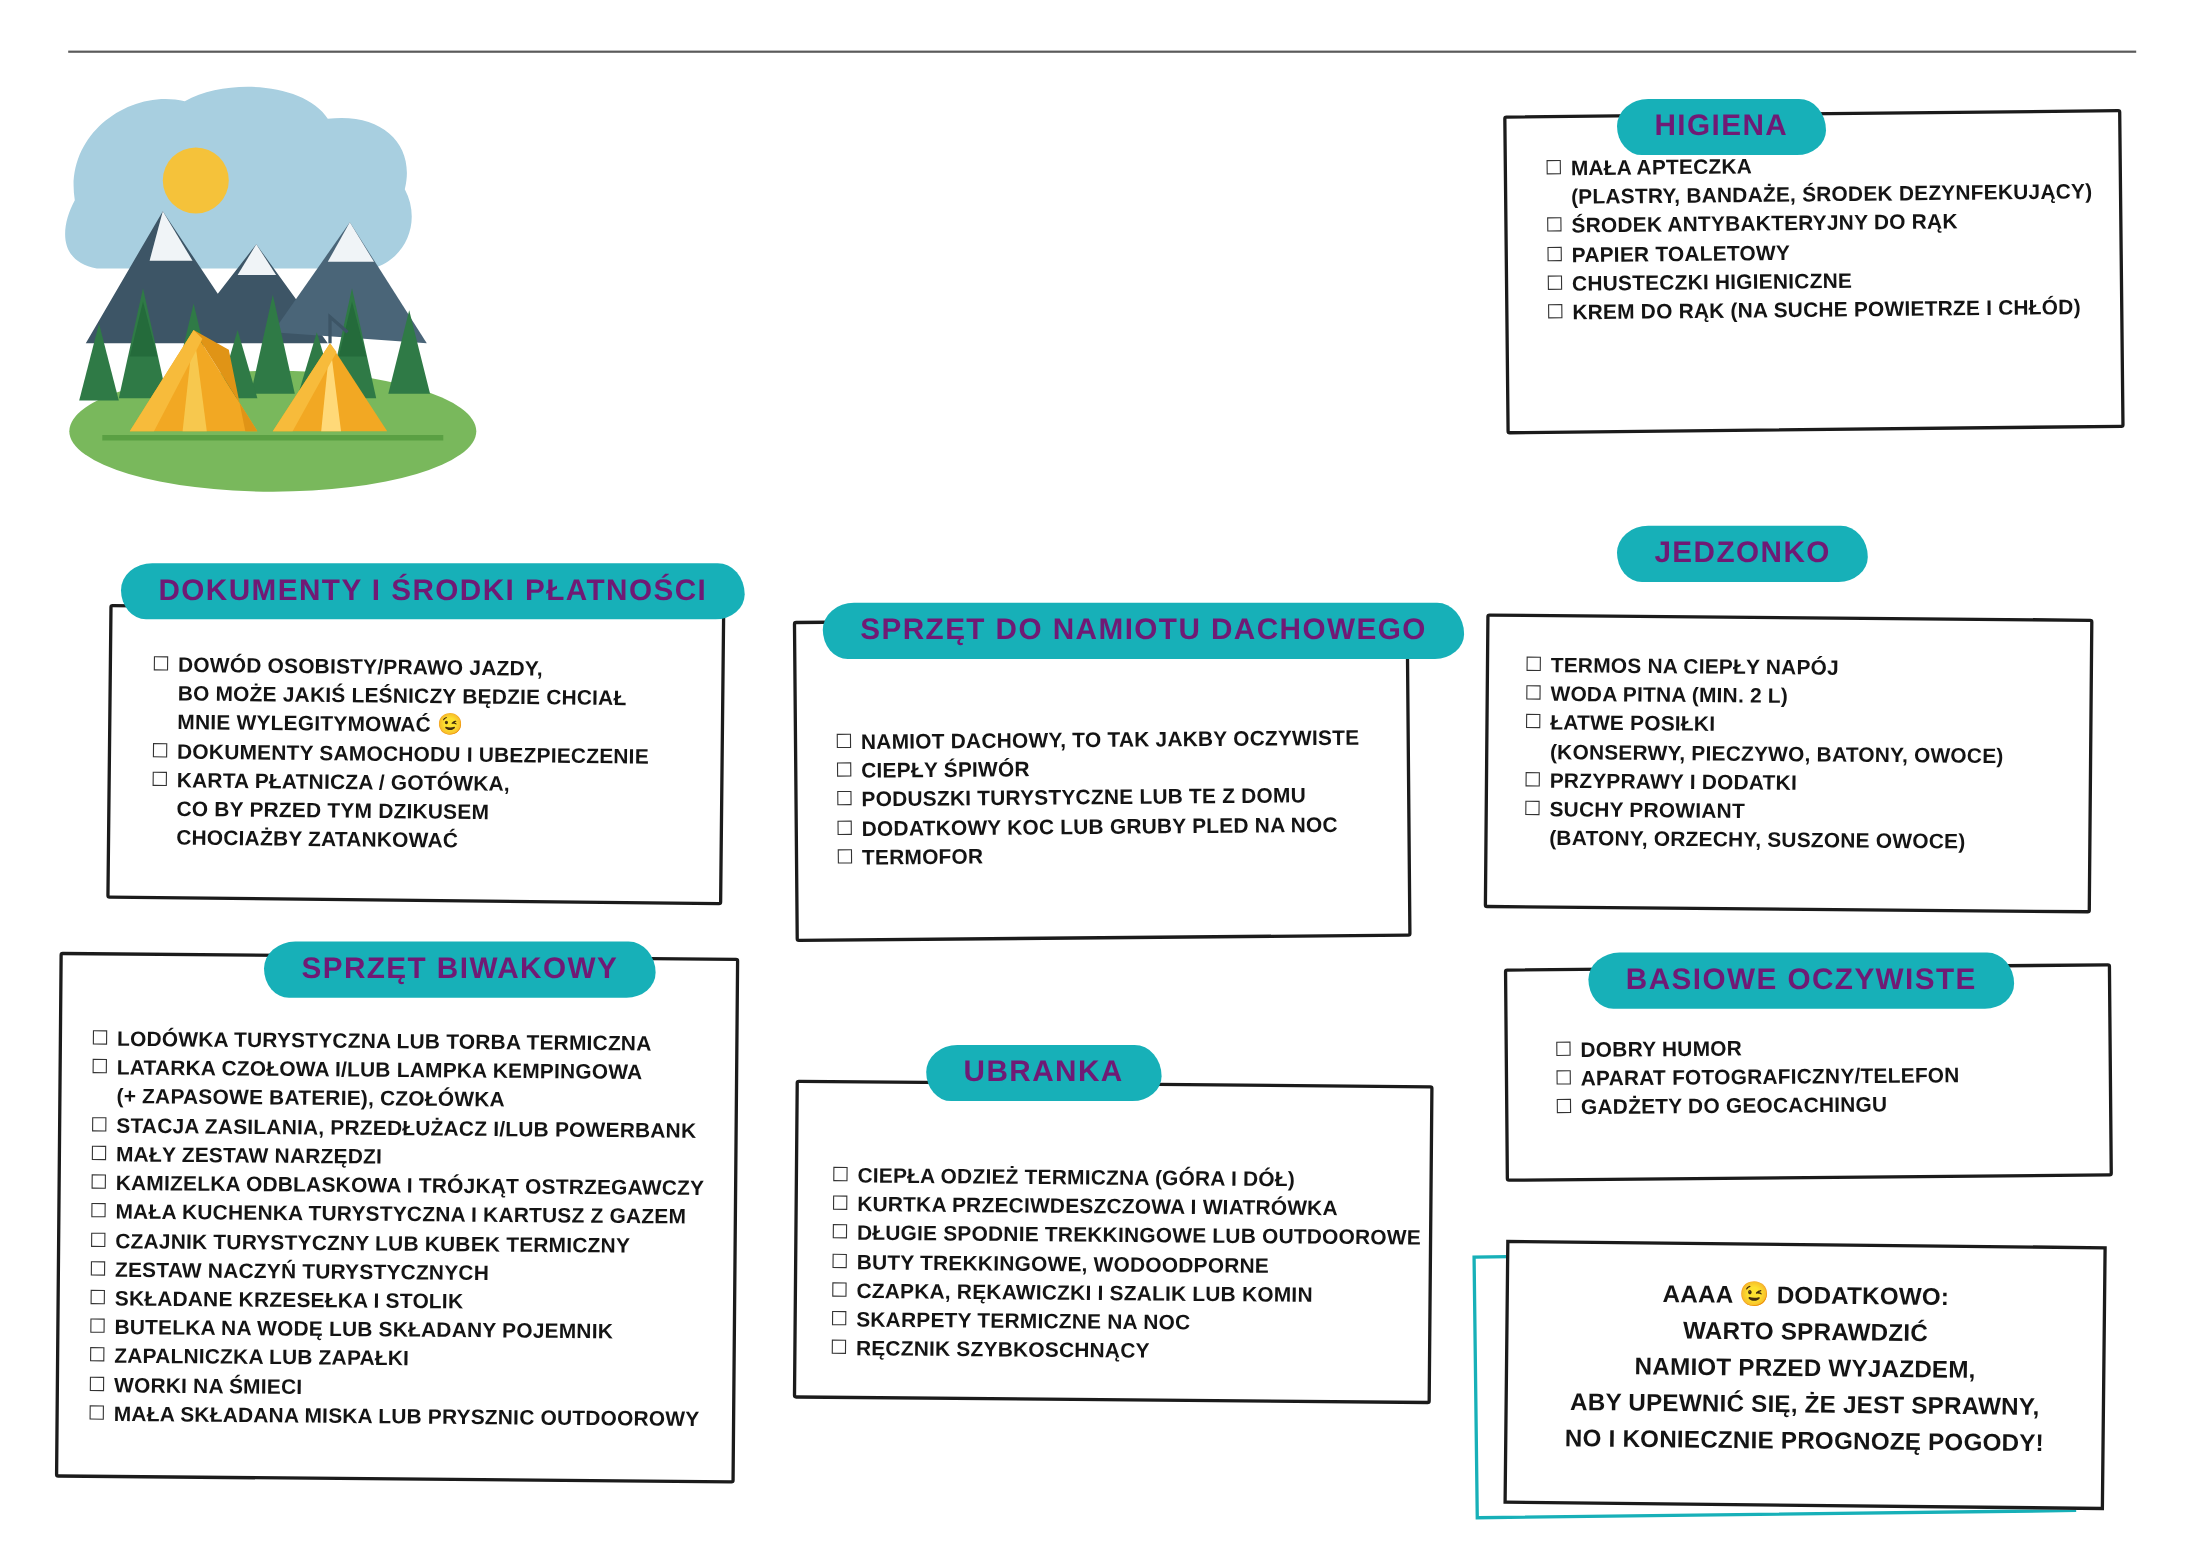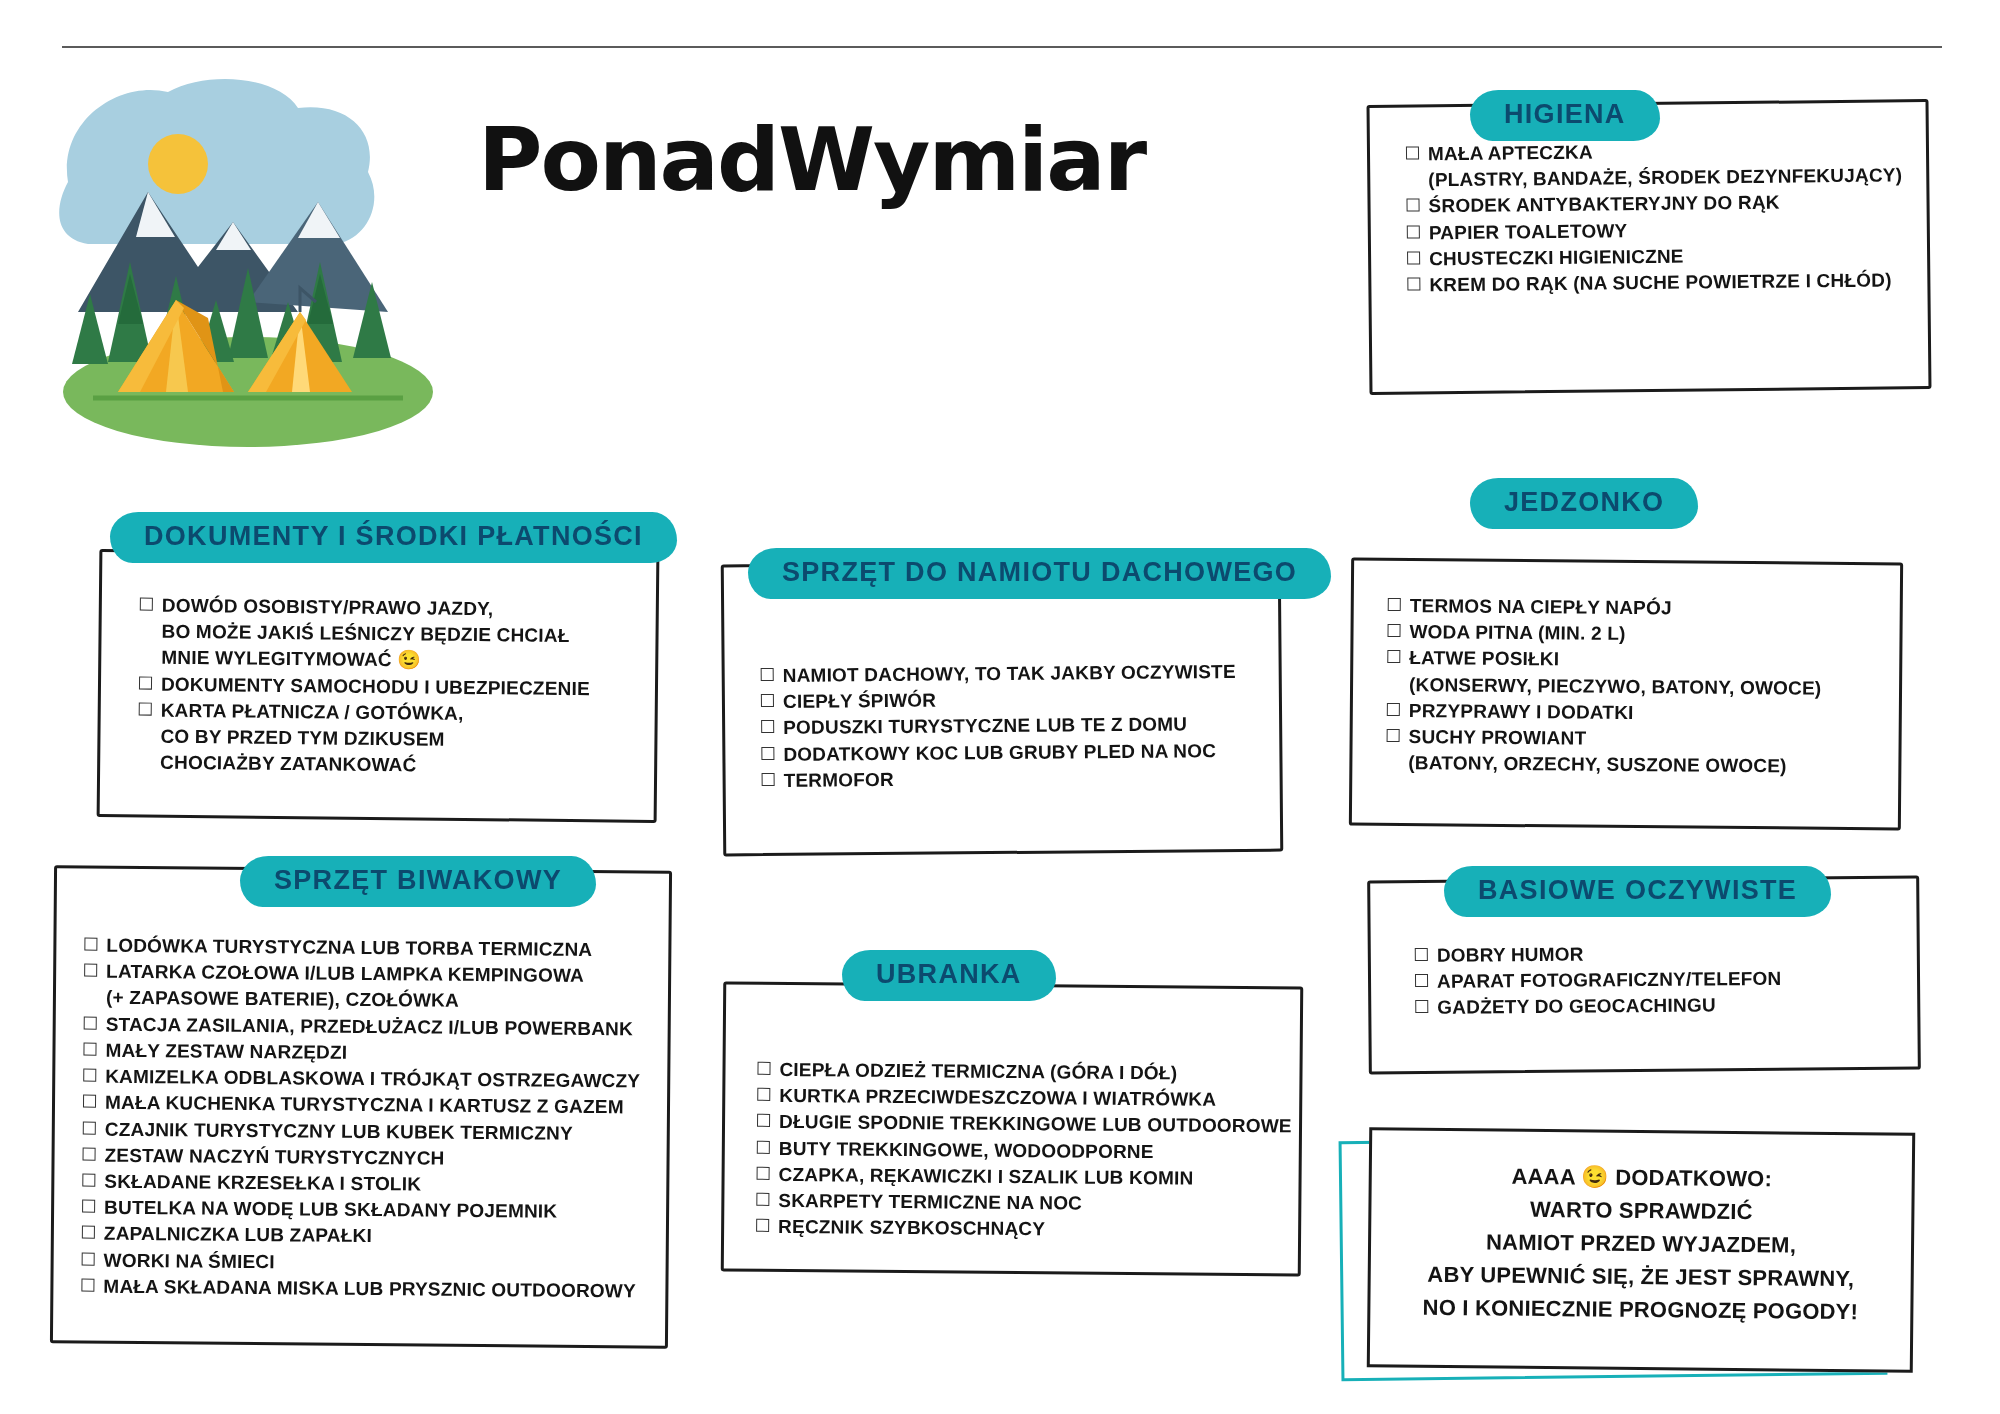--- a/index.html
+++ b/index.html
@@ -104,21 +104,21 @@
   }
   .box .items li .cont {
     display: inline-block;
     padding-left: 22px;
   }
 
   
   .banner {
     position: absolute;
     background: #17b0b8;
-    color: #0c4a6e;
+    color: #701a75;
     font-weight: bold;
     font-size: 27px;
     letter-spacing: 1.3px;
     text-align: center;
     padding: 9px 34px 11px 34px;
     border-radius: 30px 26px 28px 24px / 26px 30px 24px 28px;
     white-space: nowrap;
   }
 
   
@@ -226,21 +226,20 @@
       <path d="M200 330 L252 250 L304 330 Z" fill="#f2a823"></path>
       <path d="M244 330 L252 250 L262 330 Z" fill="#ffd978"></path>
       <path d="M200 330 L252 250 L258 258 L218 330 Z" fill="#f7bb3b"></path>
       <path d="M252 250 L252 226 L268 240" fill="none" stroke="#3d5566" stroke-width="3"></path>
     </g>
     <path d="M45 336 L355 336" stroke="#5aa043" stroke-width="5" fill="none"></path>
   </svg>
 </div>
 
 <div class="title-block">
-  <div class="title-main">PonadWymiar</div>
 </div>
 
 <div class="note">
 </div>
 
 <div class="box" id="box-higiena">
   <ul class="items">
       <li><span class="cb"></span><span>MAŁA APTECZKA</span><br><span class="cont">(PLASTRY, BANDAŻE, ŚRODEK DEZYNFEKUJĄCY)</span></li>
       <li><span class="cb"></span><span>ŚRODEK ANTYBAKTERYJNY DO RĄK</span></li>
       <li><span class="cb"></span><span>PAPIER TOALETOWY</span></li>

